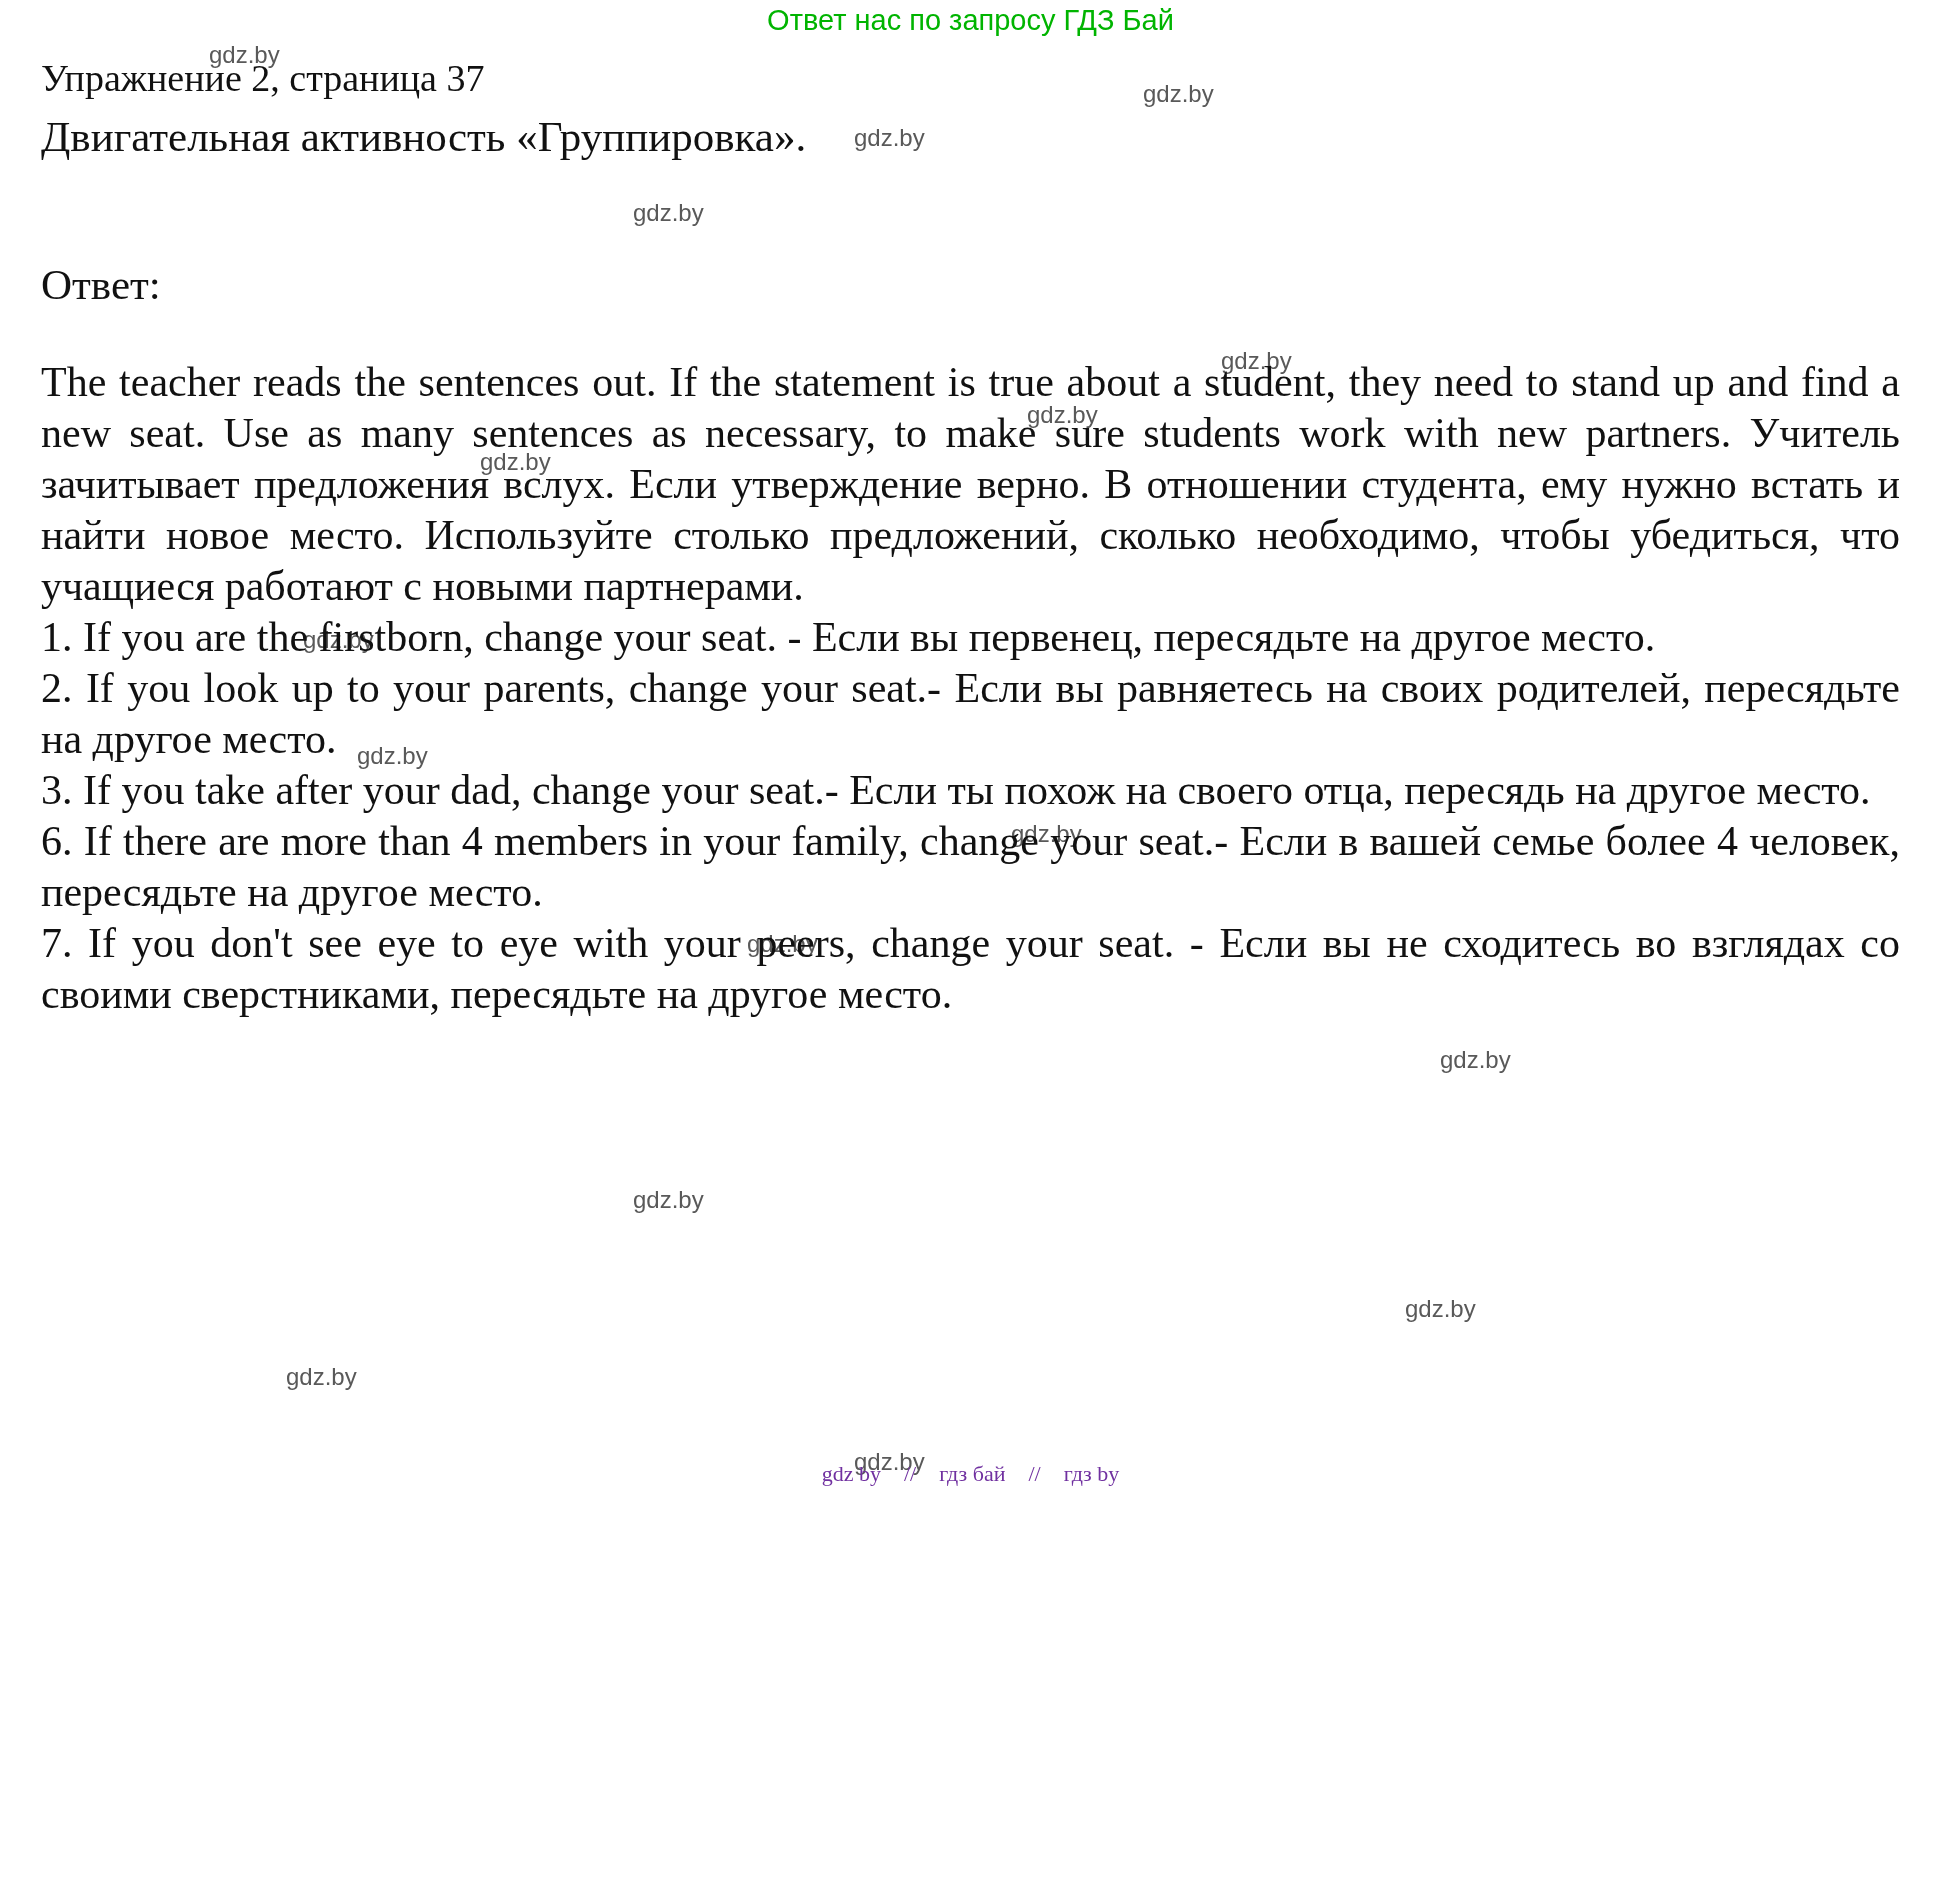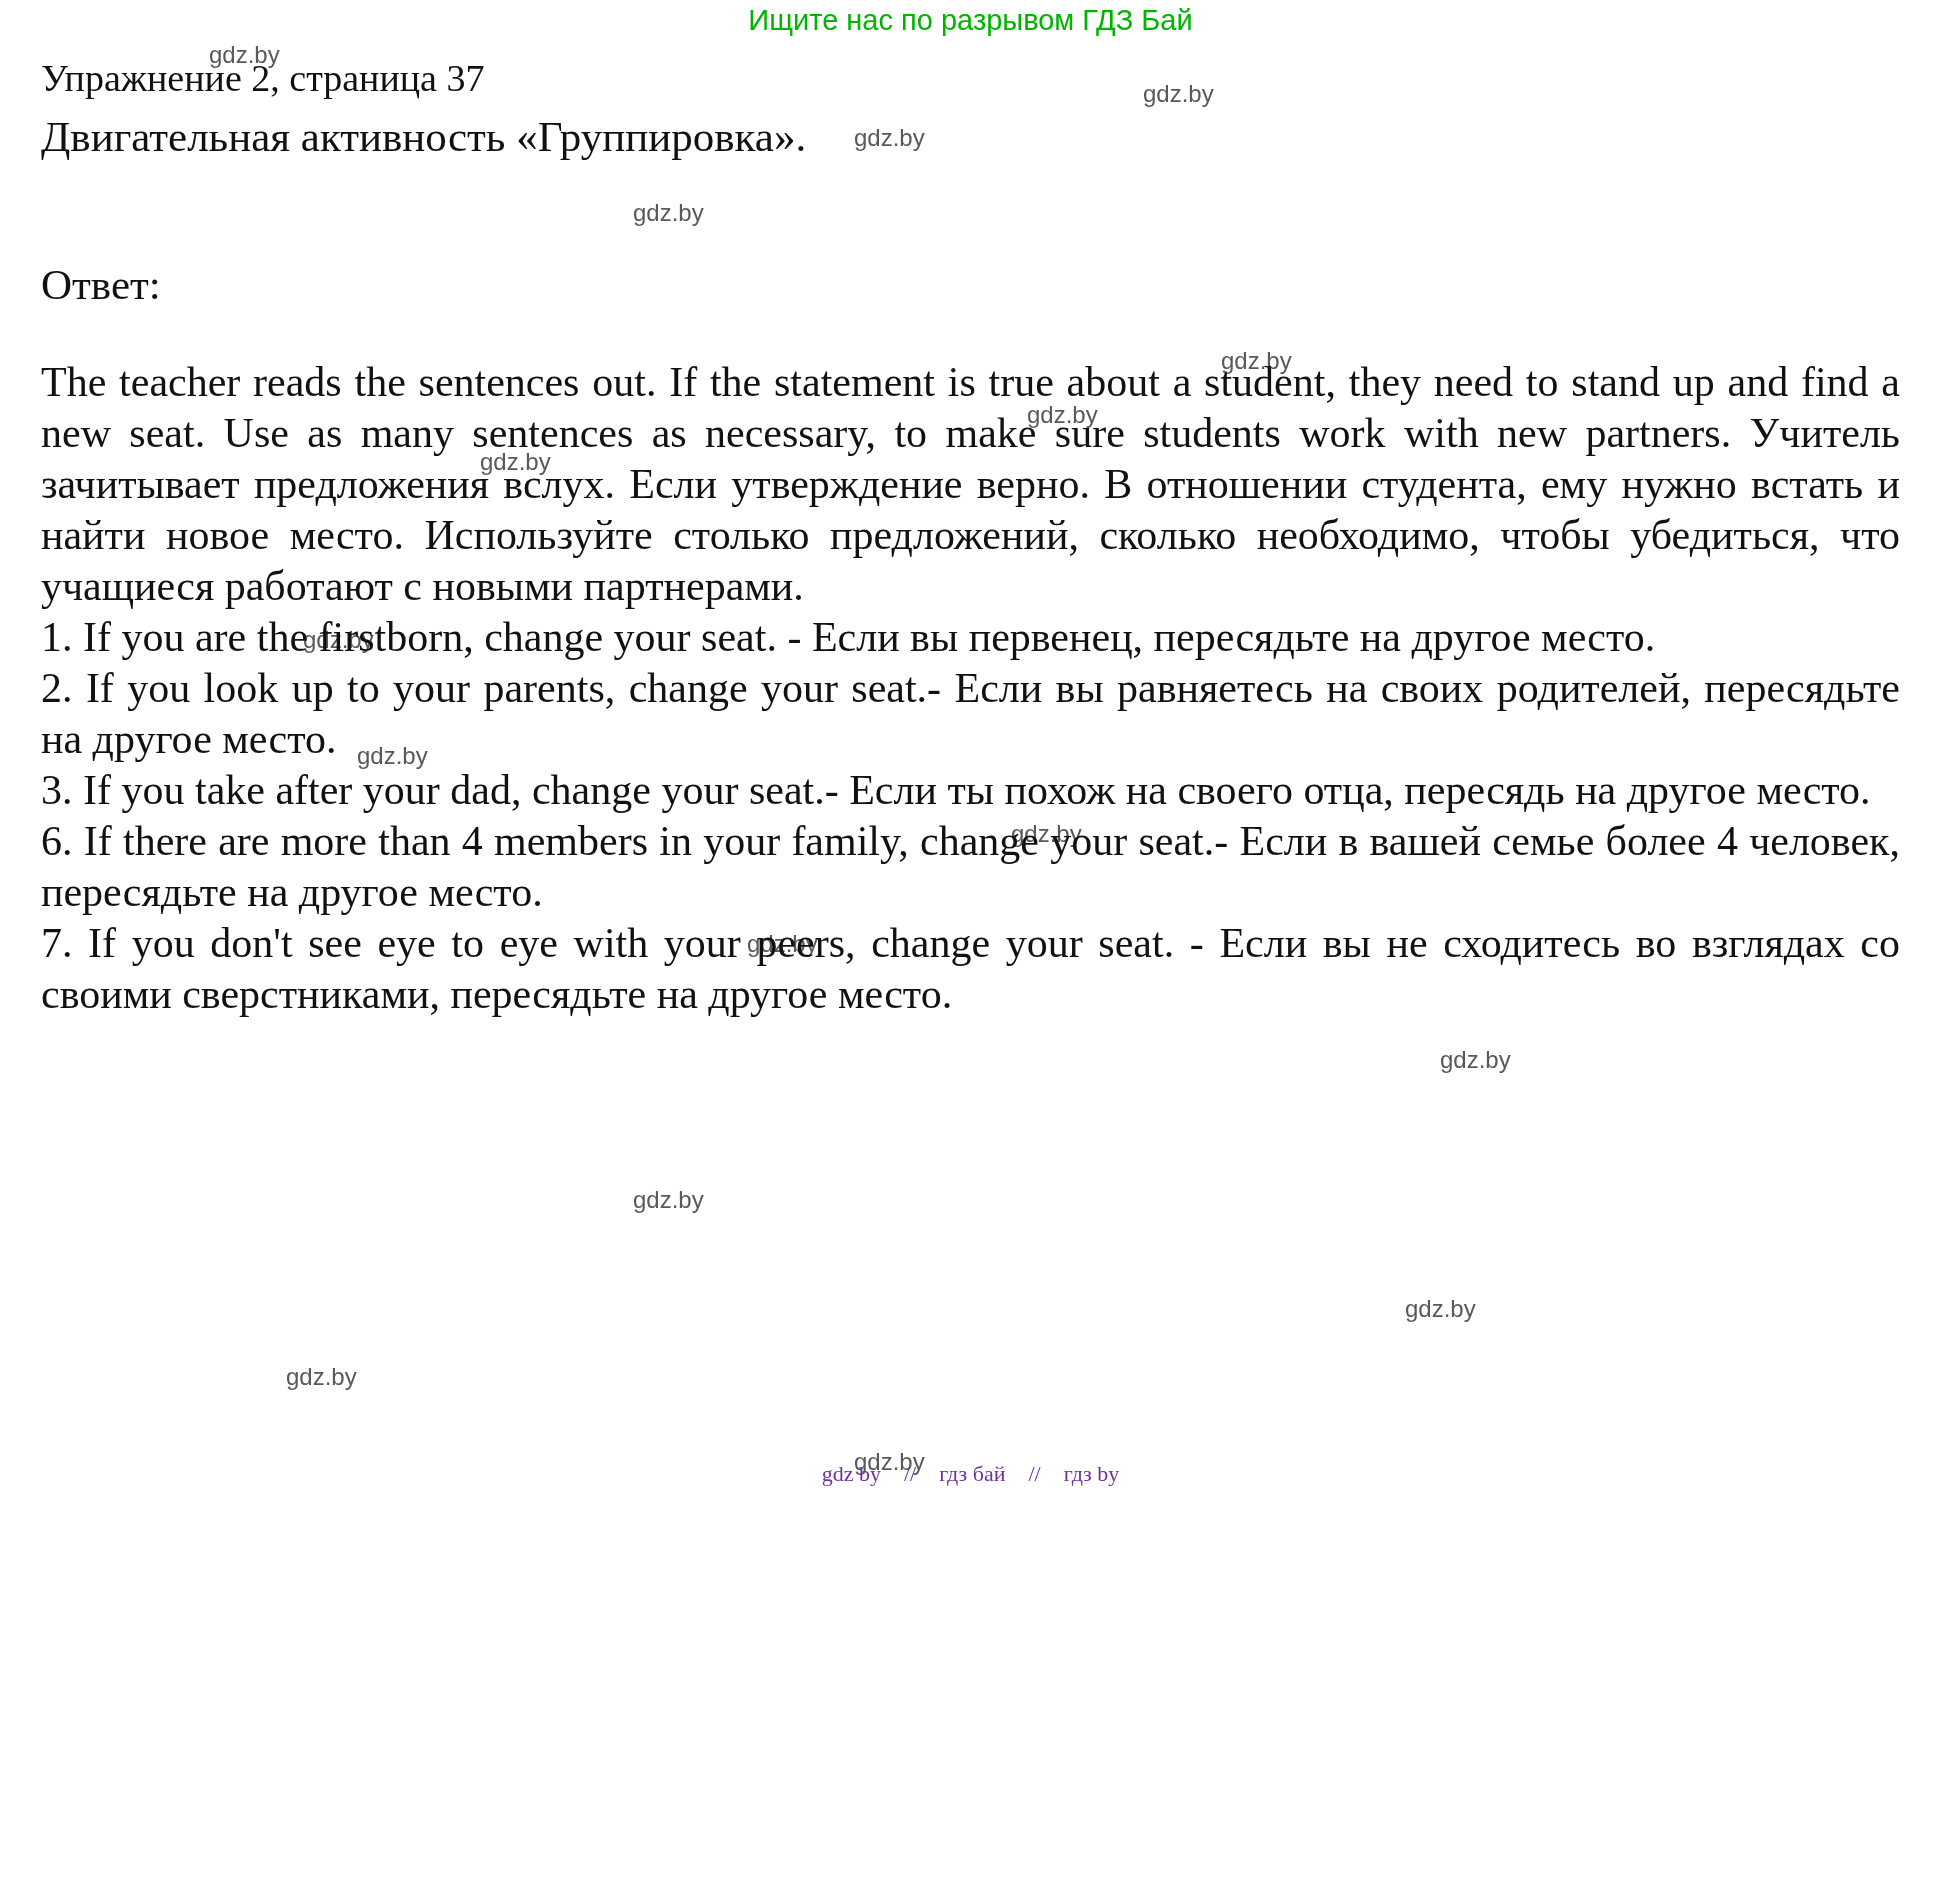--- a/index.html
+++ b/index.html
@@ -70,21 +70,21 @@
     font-size: 22px;
     color: var(--footer_purple, #7030a0);
   }
   .footer .sep { padding: 0 17.5px; }
 </style>
 </head>
 <body>
 
 <div class="page">
 
-  <div class="promo">Ищите нас по разрывом ГДЗ Бай</div>
+  <div class="promo">Ответ нас по запросу ГДЗ Бай</div>
 
   <span class="wm" style="left:209px;  top:41px;">gdz.by</span>
   <span class="wm" style="left:1143px; top:80px;">gdz.by</span>
   <span class="wm" style="left:854px;  top:124px;">gdz.by</span>
   <span class="wm" style="left:633px;  top:199px;">gdz.by</span>
   <span class="wm" style="left:1221px; top:347px;">gdz.by</span>
   <span class="wm" style="left:1027px; top:401px;">gdz.by</span>
   <span class="wm" style="left:480px;  top:448px;">gdz.by</span>
   <span class="wm" style="left:303px;  top:626px;">gdz.by</span>
   <span class="wm" style="left:357px;  top:742px;">gdz.by</span>

